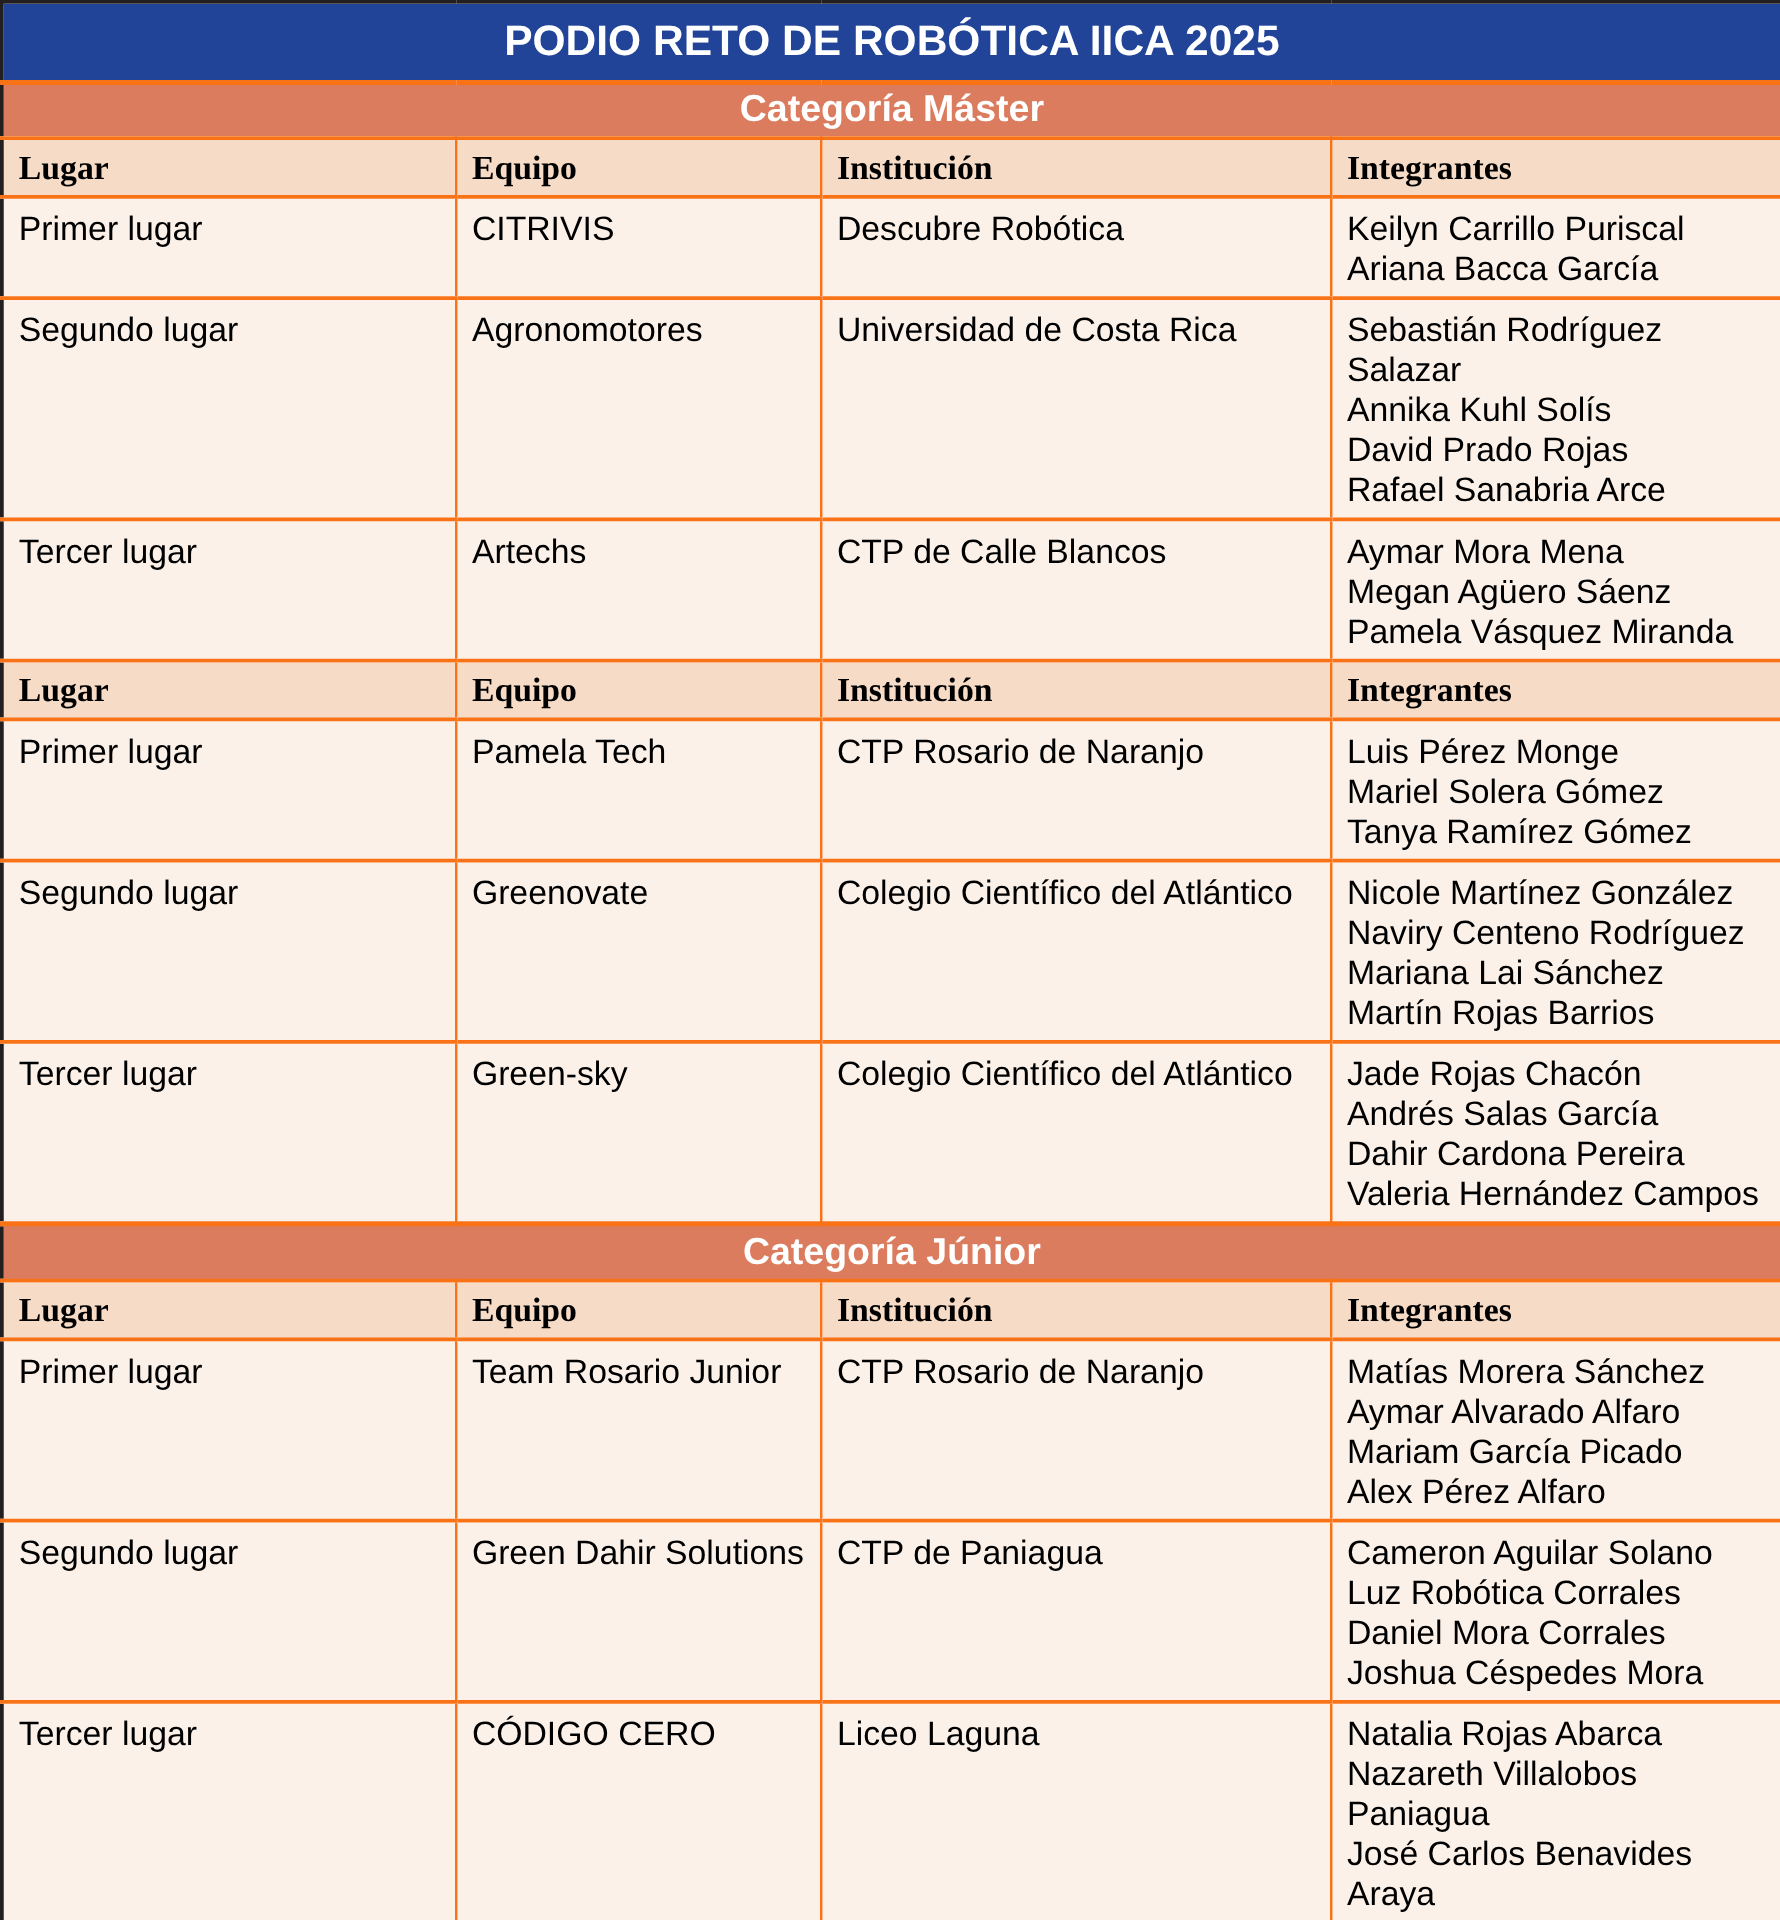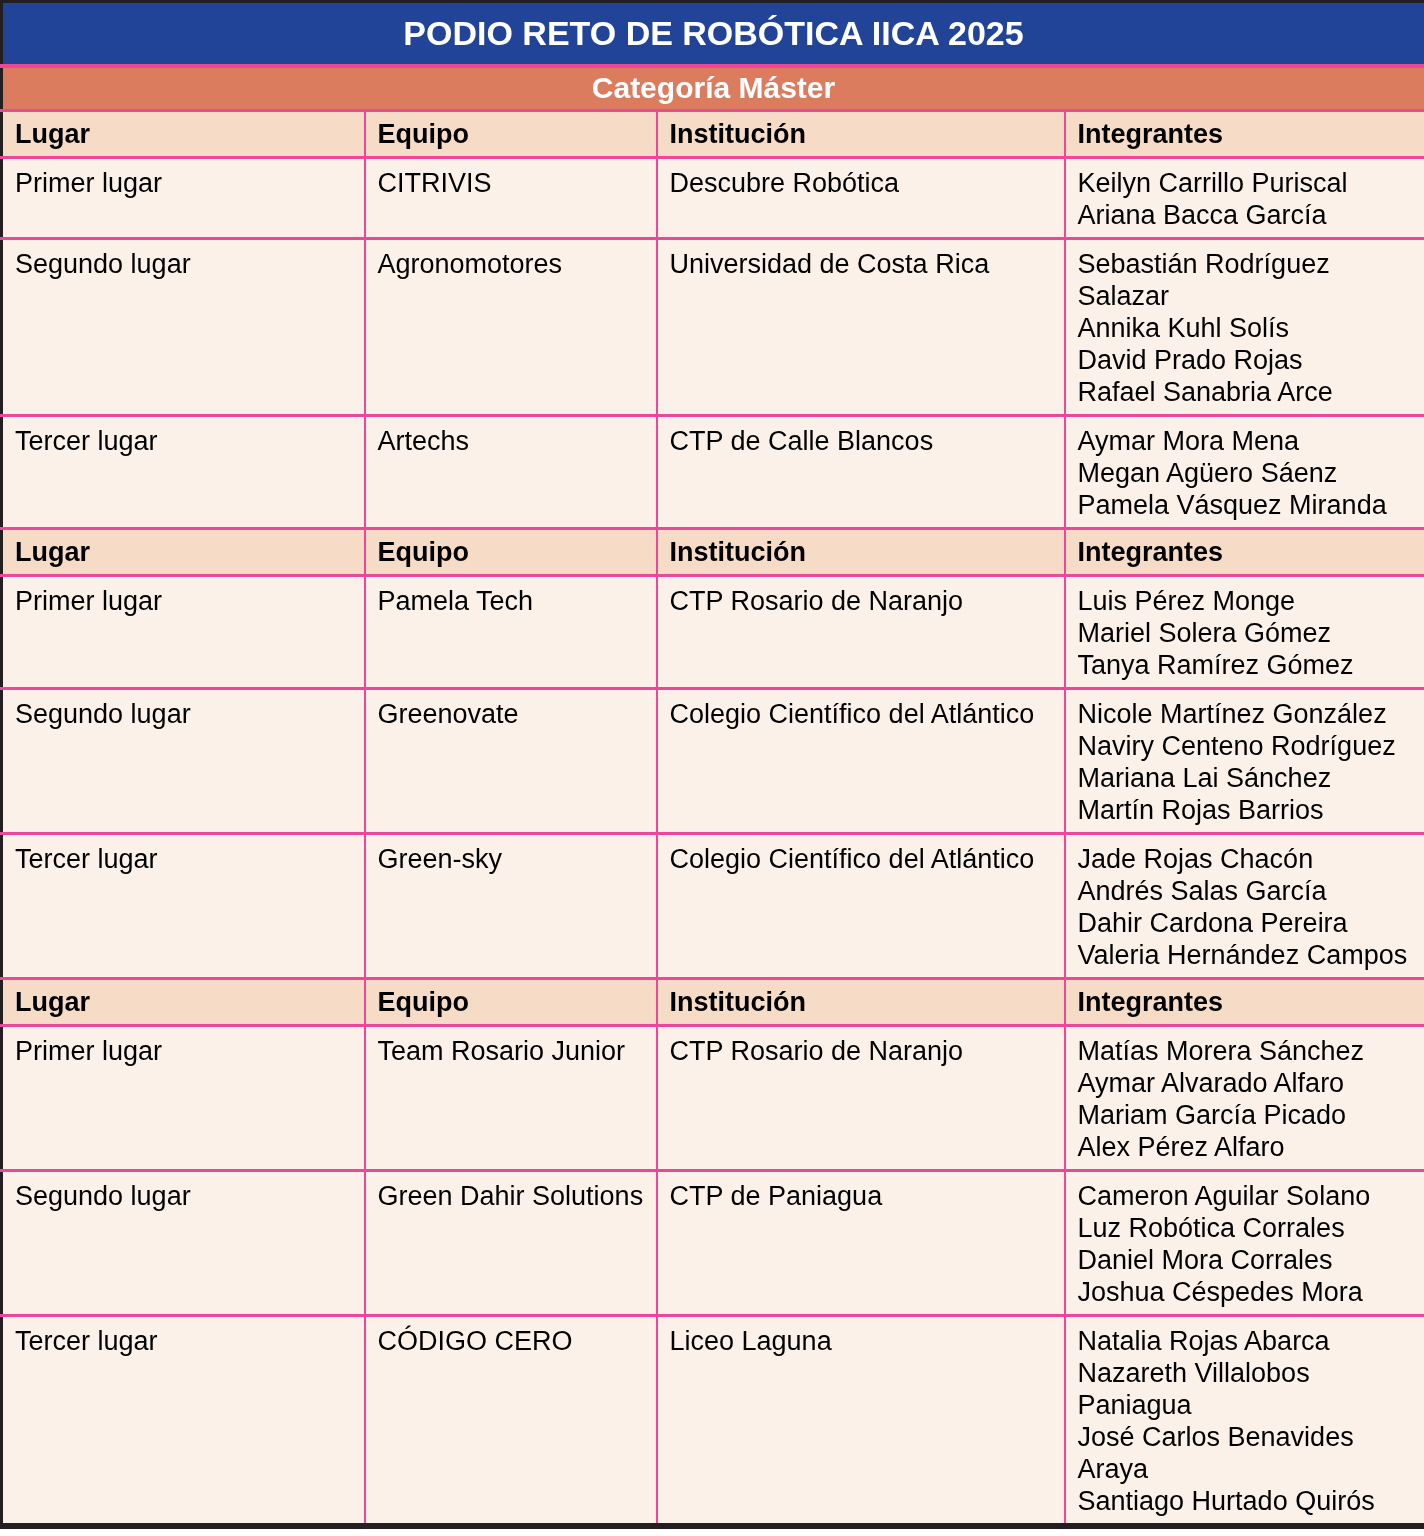--- a/index.html
+++ b/index.html
@@ -13,21 +13,21 @@
     width: 1424px;
   }
   table.podio {
     width: 1424px;
     table-layout: fixed;
     border-collapse: collapse;
     border: 3px solid #231f20;
     border-bottom: 6px solid #231f20;
   }
   td {
-    border: 2px solid #ec4899;
+    border: 2px solid #f97316;
     background: #fbf1e9;
     color: #000000;
     font-size: 27px;
     line-height: 32px;
     vertical-align: top;
     padding: 8px 12px 6px 12px;
     overflow: hidden;
     word-wrap: break-word;
   }
   tr.title-row td {
@@ -53,20 +53,21 @@
     border-top-width: 4px;
     border-bottom-width: 3px;
     margin-top: 13px;
   }
   tr.head-row td {
     background: #f6dbc7;
     font-weight: bold;
     vertical-align: middle;
     padding: 6px 12px;
     border-bottom-width: 3px;
+    font-family: Liberation Serif, serif;
   }
   tr.data-row td {
     border-bottom-width: 3px;
   }
   .c-int {
     white-space: pre-line;
   }
 </style>
 </head>
 <body>
@@ -145,20 +146,23 @@
     <tr class="data-row" style="height:138px">
       <td class="c-lugar">Tercer lugar</td>
       <td class="c-equipo">Green-sky</td>
       <td class="c-inst">Colegio Científico del Atlántico</td>
       <td class="c-int">Jade Rojas Chacón
 Andrés Salas García
 Dahir Cardona Pereira
 Valeria Hernández Campos</td>
     </tr>
 
+    <tr class="band-row" style="height:45px">
+      <td colspan="4">Categoría Júnior</td>
+    </tr>
     <tr class="head-row" style="height:47px">
       <td>Lugar</td>
       <td>Equipo</td>
       <td>Institución</td>
       <td>Integrantes</td>
     </tr>
     <tr class="data-row" style="height:137px">
       <td class="c-lugar">Primer lugar</td>
       <td class="c-equipo">Team Rosario Junior</td>
       <td class="c-inst">CTP Rosario de Naranjo</td>

